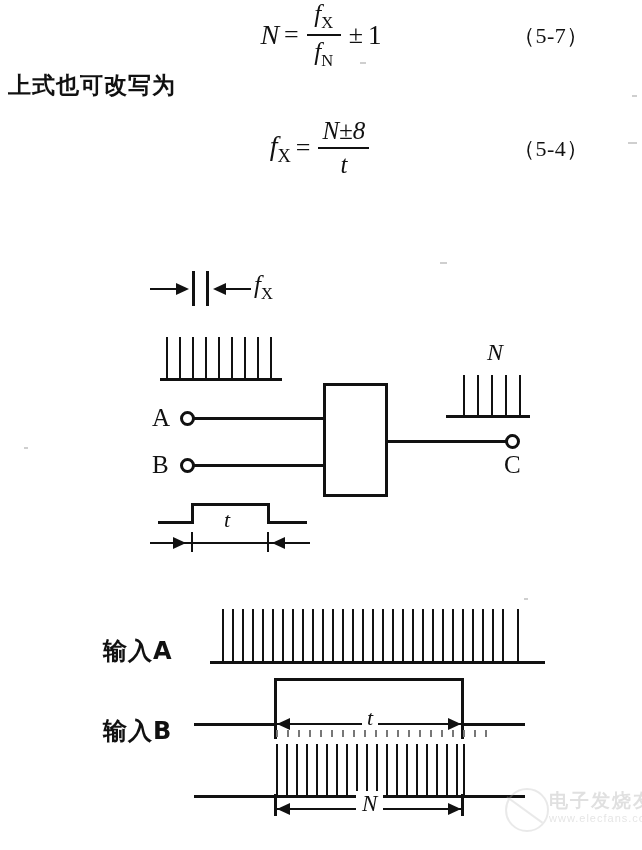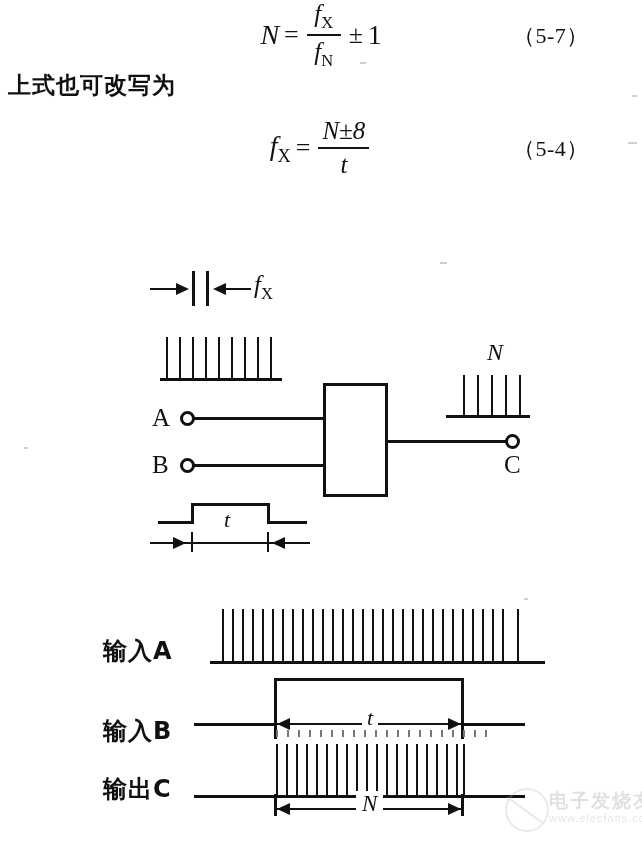--- a/index.html
+++ b/index.html
@@ -338,21 +338,20 @@
       <i></i>
       <i></i>
       <i></i>
       <i></i>
       <i></i>
       <i></i>
       <i></i>
       <i></i>
   </div>
 
-  <div class="cn-text" style="left:103px; top:178px; font-size:24px;">输出C</div>
   <div class="hline" style="left:194px; top:200px; width:331px;"></div>
   <div style="position:absolute; left:0; top:0;">
     <div class="pulse" style="left:276px; top:149px; height:52px;"></div>
     <div class="pulse" style="left:286px; top:149px; height:52px;"></div>
     <div class="pulse" style="left:296px; top:149px; height:52px;"></div>
     <div class="pulse" style="left:306px; top:149px; height:52px;"></div>
     <div class="pulse" style="left:316px; top:149px; height:52px;"></div>
     <div class="pulse" style="left:326px; top:149px; height:52px;"></div>
     <div class="pulse" style="left:336px; top:149px; height:52px;"></div>
     <div class="pulse" style="left:346px; top:149px; height:52px;"></div>

